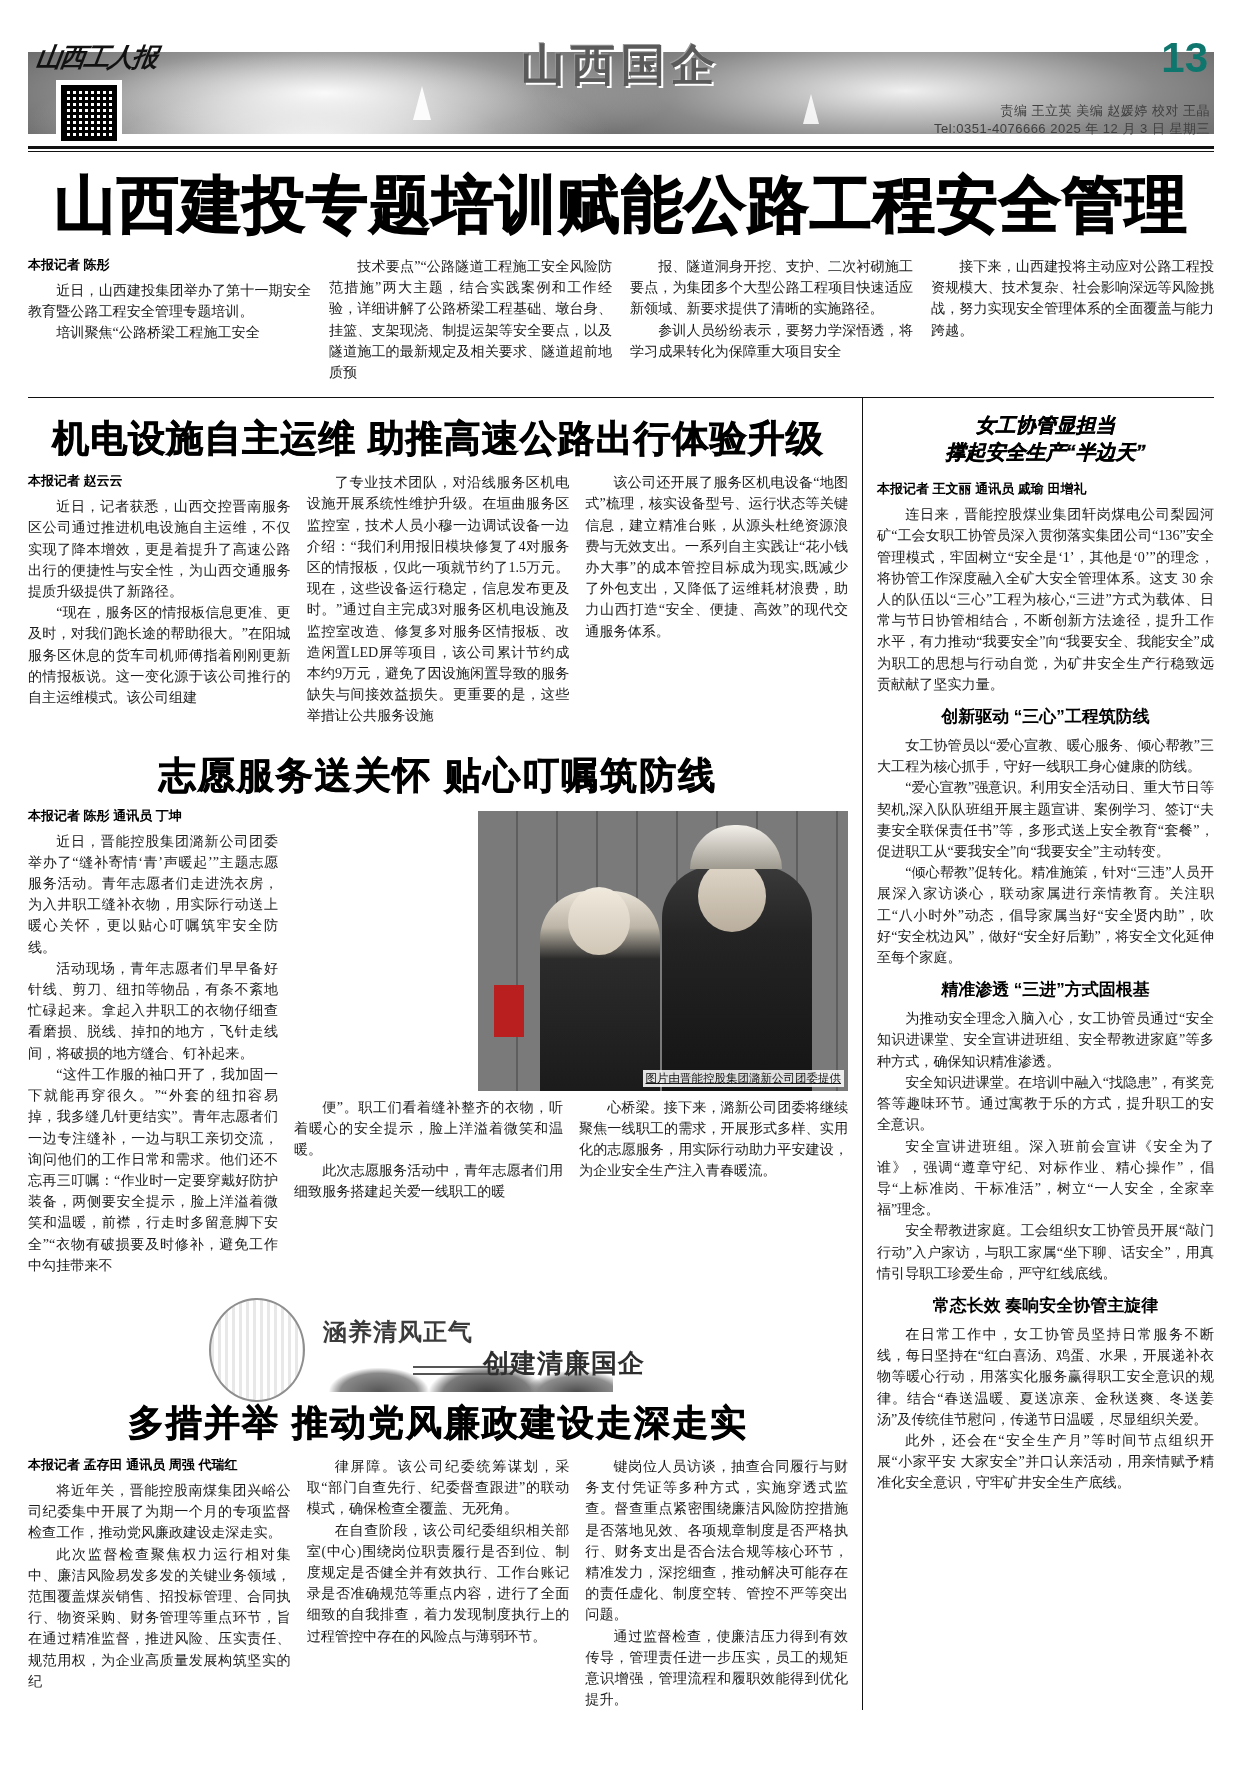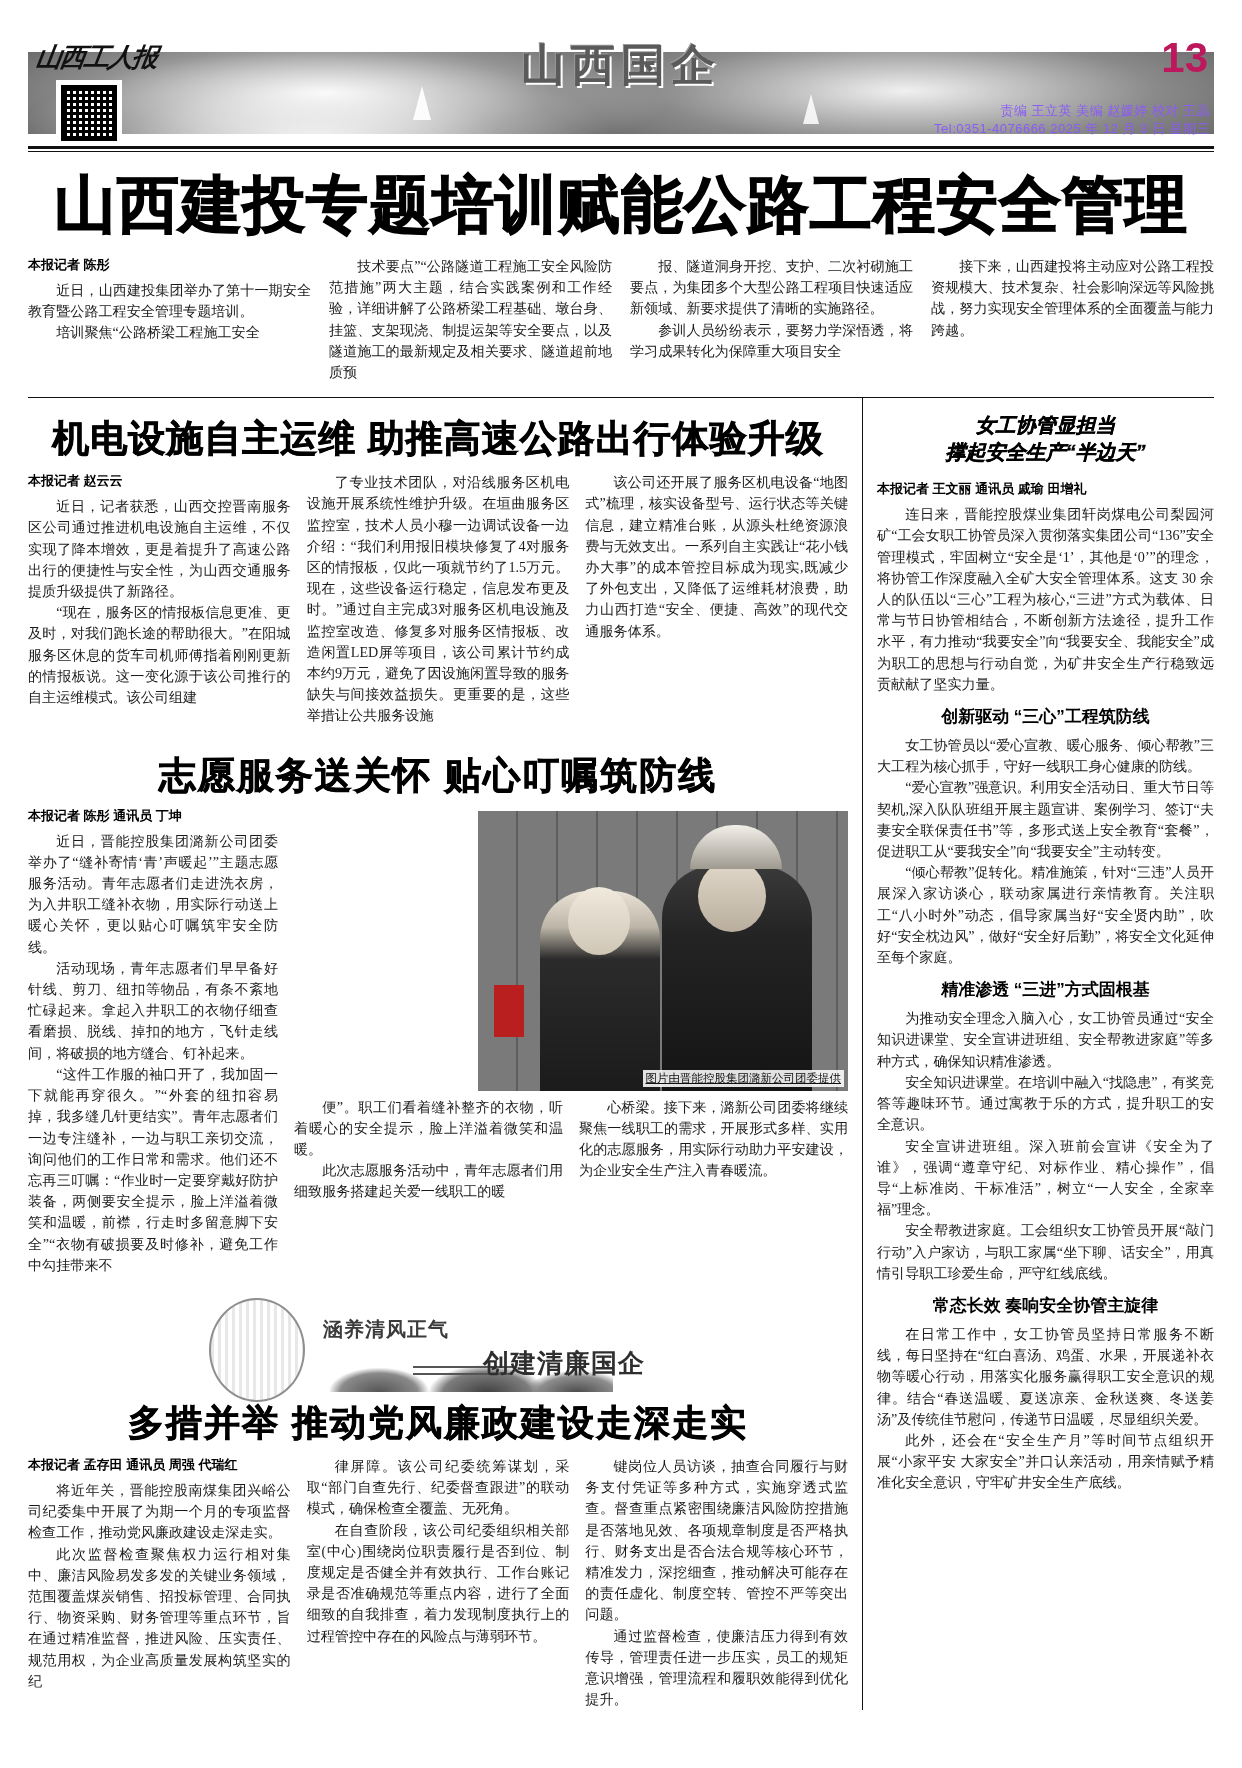--- a/index.html
+++ b/index.html
@@ -59,25 +59,25 @@
   .mast-title{
     position:absolute;left:0;right:0;top:6px;text-align:center;
     font-family:"Liberation Serif",serif;
     font-size:44px;font-weight:bold;letter-spacing:6px;
     color:#5a5a5a;
     text-shadow:2px 2px 0 #fff, -1px -1px 0 #9a9a9a;
   }
   .page-num{
     position:absolute;right:6px;top:4px;
     font-family:"Liberation Sans",sans-serif;
-    font-size:42px;font-weight:bold;color:#be185d;
+    font-size:42px;font-weight:bold;color:#0f766e;
   }
   .mast-credits{
     position:absolute;right:4px;bottom:4px;text-align:right;
-    font-family:"Liberation Sans",sans-serif;color:#8b5cf6;
+    font-family:"Liberation Sans",sans-serif;color:#404040;
     font-size:13px;line-height:18px;letter-spacing:.5px;
   }
   .mast-credits .l2{font-size:13px;}
 
   .rule-thick{height:3px;background:#111;margin:4px 28px 0 28px;}
   .rule-thin{height:1px;background:#111;margin:2px 28px 0 28px;}
 
   
   .h-main{
     text-align:center;
@@ -194,21 +194,21 @@
     position:absolute;left:50%;transform:translateX(-50%);
     width:470px;height:110px;
   }
   .orn-ring{
     position:absolute;left:6px;top:8px;width:92px;height:100px;border-radius:50%;
     border:2px solid #8f8f8f;
     background:repeating-linear-gradient(90deg, rgba(150,150,150,.22) 0 3px, rgba(255,255,255,0) 3px 7px);
   }
   .orn-t1{
     position:absolute;left:120px;top:26px;
-    font-family:Liberation Serif, serif;font-weight:bold;font-size:20px;color:#3b3b3b;letter-spacing:1px;
+    font-family:Liberation Serif, serif;font-weight:bold;font-size:24px;color:#3b3b3b;letter-spacing:1px;
   }
   .orn-t2{
     position:absolute;left:280px;top:56px;
     font-family:"Liberation Serif",serif;font-weight:bold;font-size:26px;color:#2e2e2e;letter-spacing:1px;
   }
   .orn-mtn{
     position:absolute;left:110px;bottom:8px;width:300px;height:42px;
     background:
       radial-gradient(ellipse 70px 34px at 22% 100%, #555 0%, #8a8a8a 55%, rgba(255,255,255,0) 72%),
       radial-gradient(ellipse 80px 40px at 58% 105%, #3d3d3d 0%, #7d7d7d 55%, rgba(255,255,255,0) 74%),

